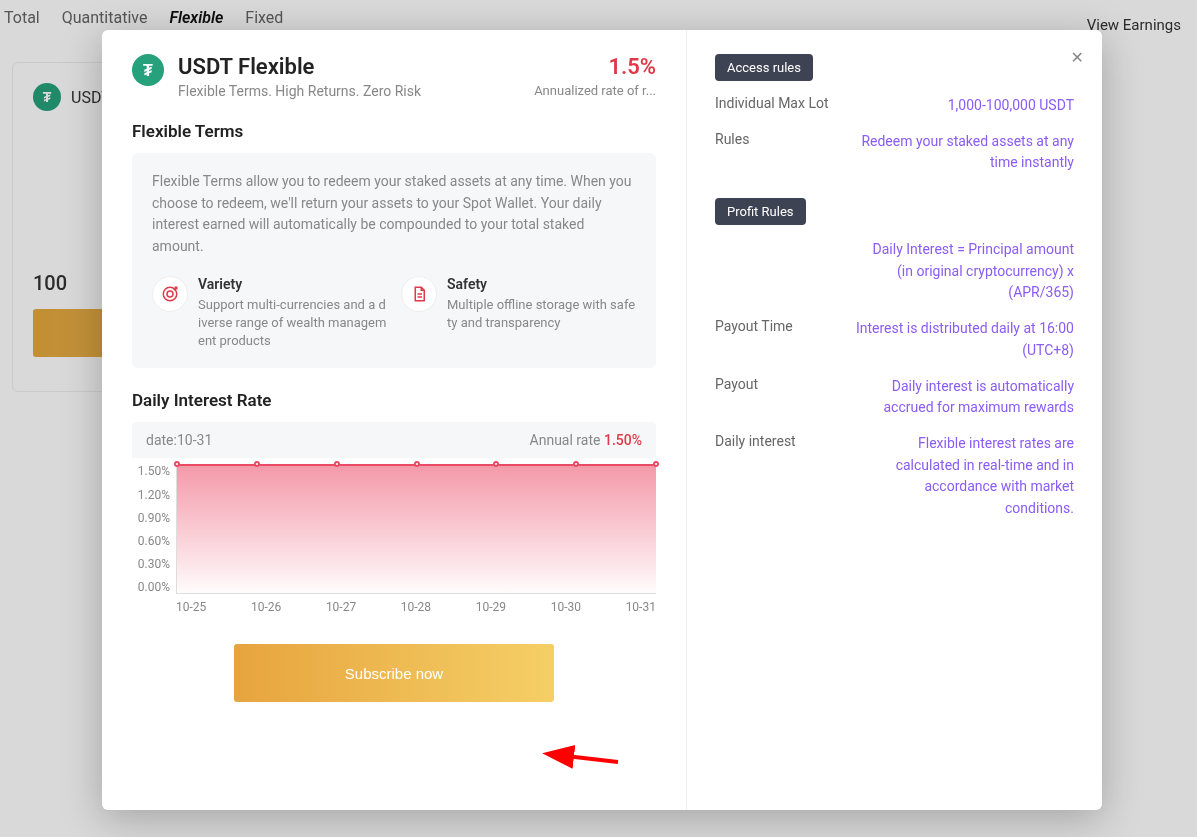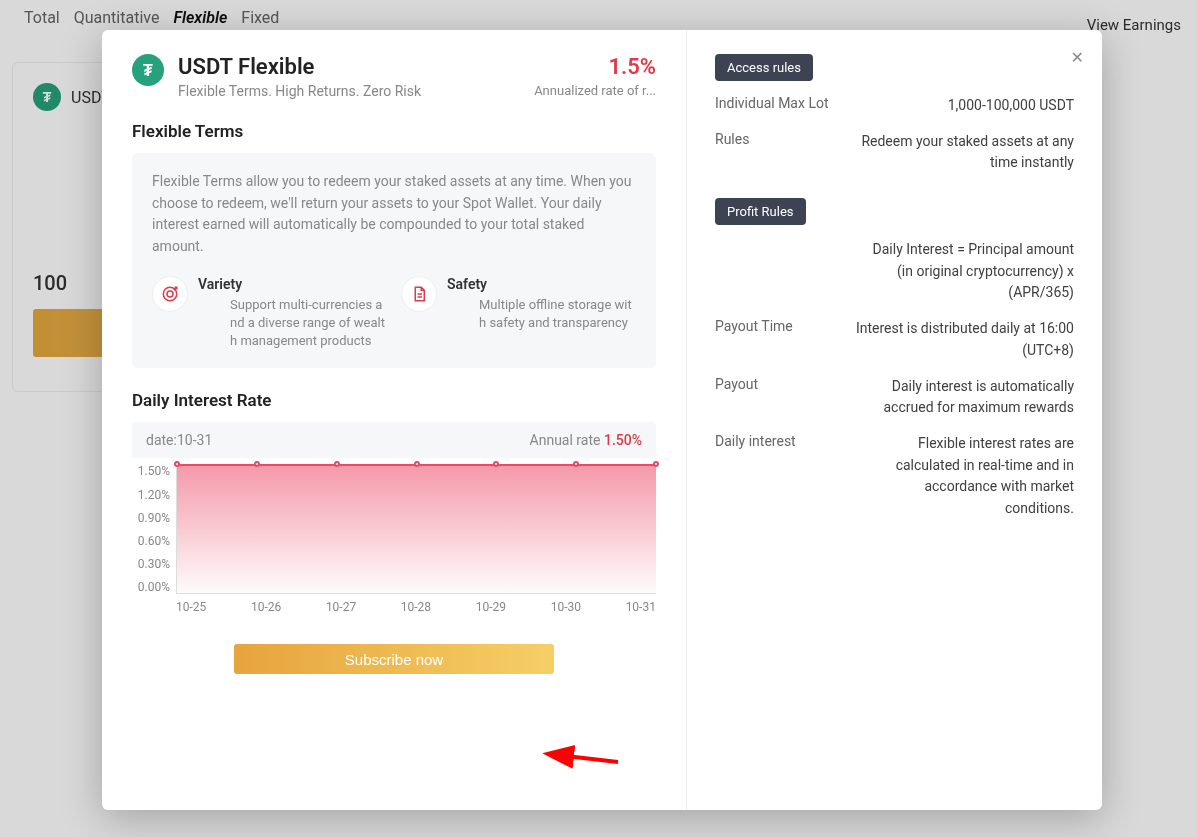--- a/index.html
+++ b/index.html
@@ -1,21 +1,21 @@
 <!DOCTYPE html>
 <html><head>
 <meta charset="utf-8">
 <style>
   * { box-sizing: border-box; margin: 0; padding: 0; }
   html, body { width: 1197px; height: 837px; font-family: -apple-system, BlinkMacSystemFont, "Segoe UI", Roboto, Helvetica, Arial, sans-serif; background: #fff; color: #333; }
   body { position: relative; }
 
   
   .bg-overlay { position: absolute; inset: 0; background: rgba(0,0,0,0.15); }
-  .bg-tabs { position: absolute; top: 8px; left: 24px; display: flex; gap: 14px; font-size: 16px; color: #666; }
+  .bg-tabs { position: absolute; top: 8px; left: 4px; display: flex; gap: 22px; font-size: 16px; color: #666; }
   .bg-tabs .active { color: #111; font-weight: 600; font-style: italic; }
   .bg-view-earnings { position: absolute; top: 16px; right: 16px; color: #333; font-size: 15px; }
   .bg-card { position: absolute; top: 62px; left: 12px; width: 380px; height: 330px; border: 1px solid #eee; border-radius: 6px; background: #fff; padding: 20px; }
   .bg-card .coin-row { display:flex; align-items:center; gap:10px; }
   .bg-card .coin-logo { width:28px; height:28px; border-radius:50%; background:#26a17b; display:flex; align-items:center; justify-content:center; color:#fff; font-weight:700; font-size:14px; }
   .bg-card .amount { margin-top: 160px; font-size: 20px; font-weight: 500; }
   .bg-card .bg-btn { margin-top: 14px; width: 320px; height: 48px; background: linear-gradient(90deg,#e5a73e,#f0c463); border-radius: 3px; }
 
   
   .modal { position: absolute; top: 30px; left: 102px; width: 1000px; height: 780px; background: #fff; border-radius: 6px; box-shadow: 0 8px 40px rgba(0,0,0,0.25); display:flex; }
@@ -32,40 +32,40 @@
   .rate-num { color:#e03a4a; font-size:22px; font-weight:600; }
   .rate-label { font-size:13px; color:#888; margin-top:4px; max-width:150px; white-space:nowrap; overflow:hidden; text-overflow:ellipsis; }
 
   .section-heading { font-size:17px; font-weight:600; color:#222; margin-top:22px; margin-bottom:12px; }
   .terms-box { background:#f6f7f8; border-radius:6px; padding:18px 20px; }
   .terms-desc { color:#888; font-size:14px; line-height:1.55; }
   .feature-row { display:flex; gap:14px; margin-top:18px; }
   .feature { flex:1; display:flex; gap:10px; align-items:flex-start; }
   .feature .icn { width:36px; height:36px; border-radius:50%; background:#fff; border:1px solid #eee; display:flex; align-items:center; justify-content:center; flex-shrink:0; }
   .feature .f-title { font-size:14px; font-weight:600; color:#333; }
-  .feature .f-desc { font-size:13px; color:#888; margin-top:4px; line-height:1.4; word-break: break-all; margin-left: 32px; }
+  .feature .f-desc { font-size:13px; color:#888; margin-top:4px; line-height:1.4; word-break: break-all; }
 
   
   .chart-header { display:flex; justify-content:space-between; align-items:center; background:#f6f7f8; border-radius:4px 4px 0 0; padding:10px 14px; font-size:14px; color:#888;text-align:right; }
   .chart-header .rate-val { color:#e03a4a; font-weight:500; }
   .chart-wrap { margin-top:0; }
   .chart-body { display:flex; padding-top:6px; }
   .y-axis { display:flex; flex-direction:column; justify-content:space-between; height:130px; font-size:12px; color:#888; text-align:right; padding-right:6px; width:44px; }
   .plot { position:relative; flex:1; height:130px; border-left:1px solid #ddd; border-bottom:1px solid #ddd; }
   .plot .fill { position:absolute; left:0; right:0; top:0; bottom:0; background: linear-gradient(180deg, rgba(235,70,100,0.55), rgba(235,70,100,0.02)); border-top:2px solid #e94b67; }
   .plot .dot { position:absolute; top:-3px; width:6px; height:6px; border-radius:50%; background:#fff; border:2px solid #e94b67; transform:translateX(-50%); }
   .x-axis { display:flex; justify-content:space-between; font-size:12px; color:#888; margin-top:6px; margin-left:44px; }
 
-  .subscribe-btn { display:block; margin:30px auto 0; width:320px; height:30px; border:none; border-radius:3px; background:linear-gradient(90deg,#e7a43e,#f5cf66); color:#fff; font-size:15px; font-weight:500; cursor:pointer; }
+  .subscribe-btn { display:block; margin:30px auto 0; width:320px; height:58px; border:none; border-radius:3px; background:linear-gradient(90deg,#e7a43e,#f5cf66); color:#fff; font-size:15px; font-weight:500; cursor:pointer; }
 
   
   .pill { display:inline-block; background:#3d4352; color:#fff; font-size:13px; padding:6px 12px; border-radius:4px; margin-bottom:14px; }
   .rule-row { display:flex; margin-bottom:14px; font-size:14px; }
   .rule-label { color:#666; width:140px; flex-shrink:0; }
-  .rule-val { color:#404040; text-align:right; flex:1; line-height:1.55; }
+  .rule-val { color:#8b5cf6; text-align:right; flex:1; line-height:1.55; }
   .spacer { height:10px; }
 
   
   .arrow { position:absolute; left:558px; top:734px; pointer-events:none; }
   .arrow svg { overflow:visible; }
 </style>
 </head>
 <body>
 
 <div class="bg-tabs">

